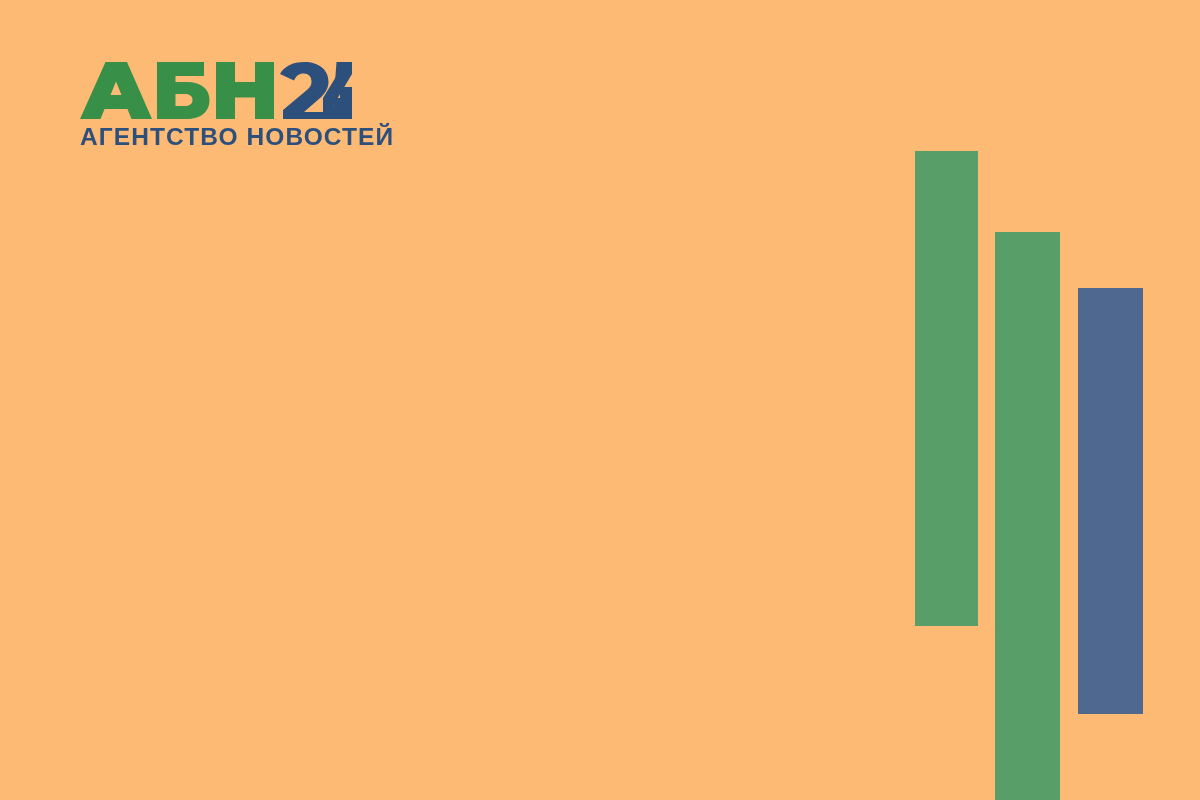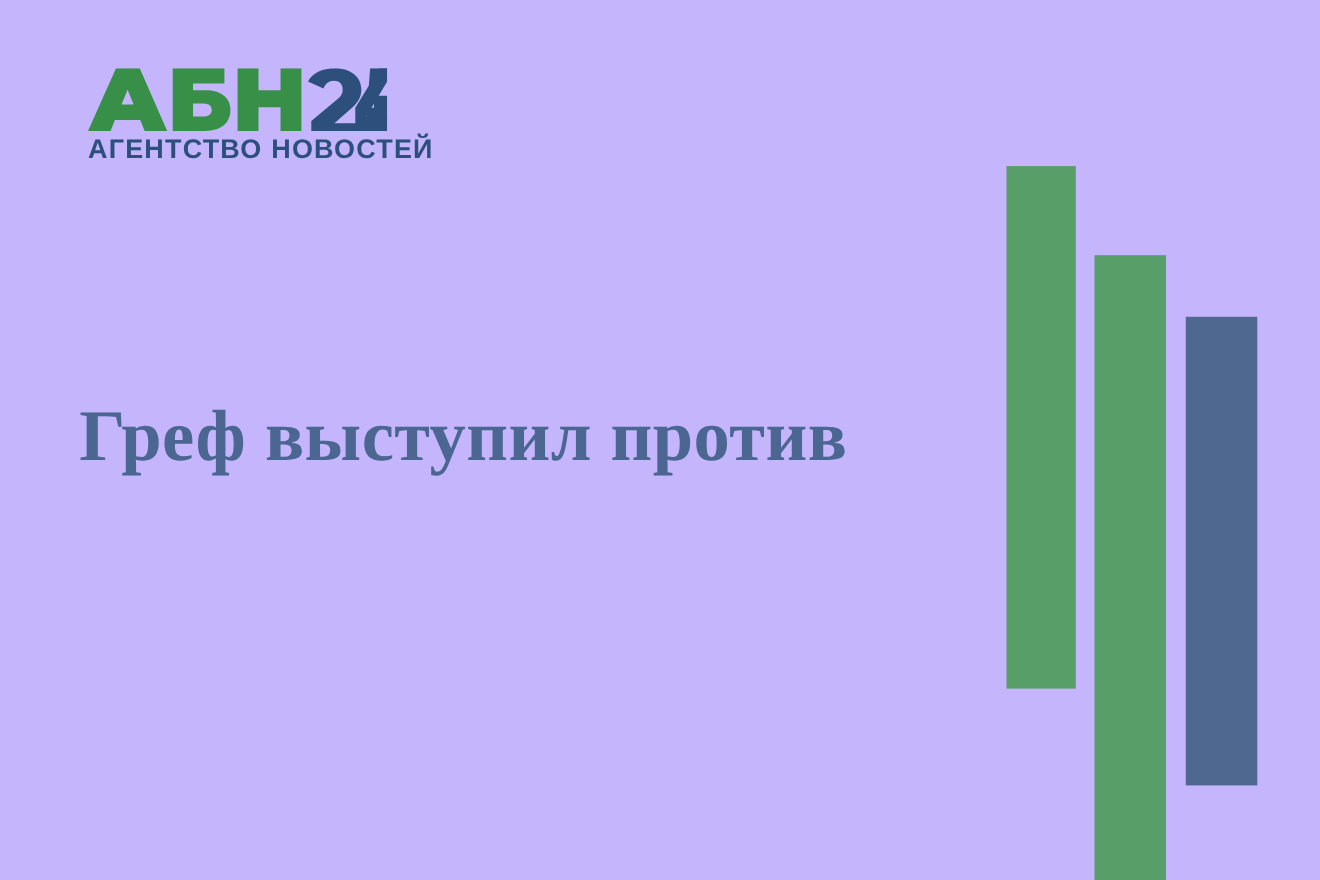--- a/index.html
+++ b/index.html
@@ -74,21 +74,21 @@
     color: #4a6691;
   }
   .headline-line {
     display: block;
     white-space: nowrap;
   }
 </style>
 </head>
 <body>
 
-<div class="card" style="background: #c4b5fd;">
+<div class="card" style="background: #fdba74;">
 
   <div class="bars">
     <div class="bar bar-1" style="left: 915px; top: 151px; width: 63px; height: 475px; background: rgb(88, 158, 104);"></div>
     <div class="bar bar-2" style="left: 995px; top: 232px; width: 65px; height: 568px; background: rgb(88, 158, 104);"></div>
     <div class="bar bar-3" style="left: 1078px; top: 288px; width: 65px; height: 426px; background: rgb(79, 104, 144);"></div>
   </div>
 
   <div class="logo">
     <svg class="logo-mark" viewBox="0 0 272 57" aria-hidden="true">
 
@@ -100,16 +100,15 @@
 
       <path fill="#2d4f7c" d="M224.5 0 C239 0 248.5 8 248.5 19.5 C248.5 26 245.5 31 239.5 36.5 L224 50 H249 V57 H203 V48 L227.5 27.5 C230.5 25 231.5 22.5 231.5 19.5 C231.5 14.5 228.5 11.5 223.5 11.5 C219 11.5 216 14 214 18.5 L200 12 C204 4.5 212.5 0 224.5 0 Z"></path>
 
       <path fill="#2d4f7c" d="M256.5 0 H272 L249.5 36 H260 V25 H272 V36 H272 V47 H260 V57 H243 V47 H253 Z"></path>
       <path fill="#2d4f7c" d="M243 36 L265 0 H272 V12 L253 44 H272 V57 H260 V47 H243 Z"></path>
     </svg>
     <span class="logo-sub" style="color: rgb(45, 79, 124);">АГЕНТСТВО НОВОСТЕЙ</span>
   </div>
 
   <h1 class="headline" style="color: rgb(74, 102, 145);">
-    <span class="headline-line">Греф выступил против</span>
   </h1>
 
 </div>
 
 </body></html>

